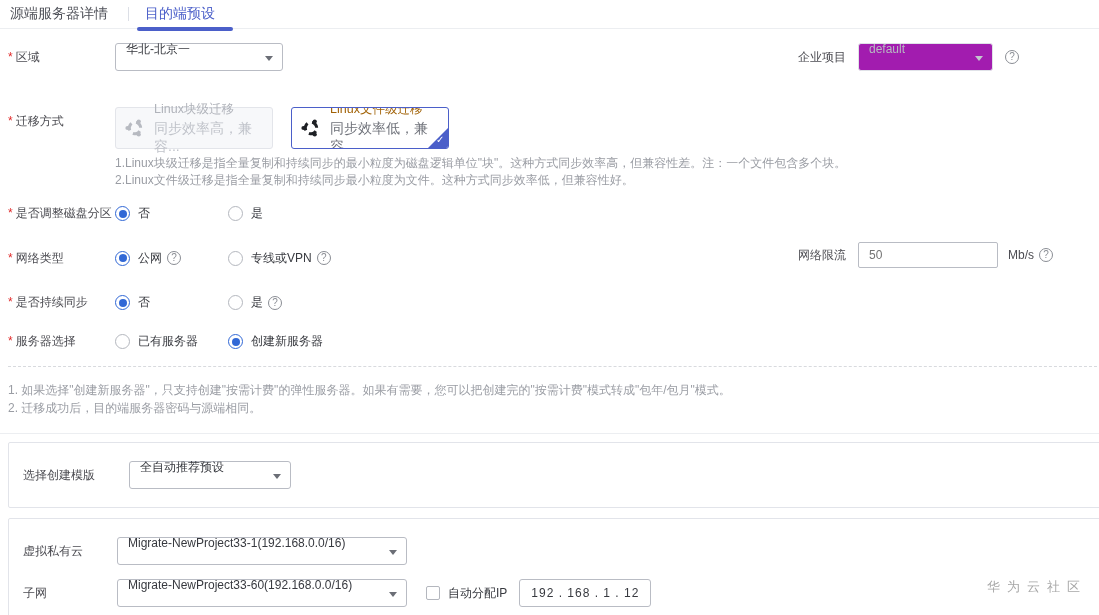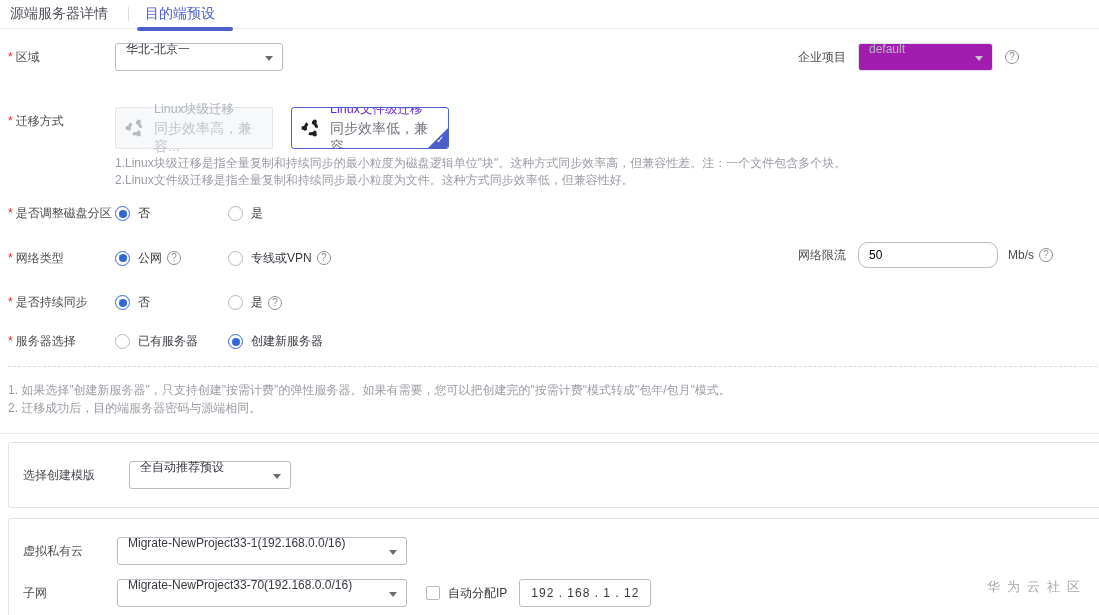--- a/index.html
+++ b/index.html
@@ -42,34 +42,34 @@
   .radio.on::after { content:""; position:absolute; left:2.5px; top:2.5px; width:8px; height:8px; border-radius:50%; background:#3168d6; }
   .opt-label { color:#37393f; }
 
   
   .cards { display:flex; gap:18px; }
   .card { width:158px; height:42px; border:1px solid #e3e5ea; border-radius:3px; background:#f7f8fa;
           display:flex; align-items:center; padding:0 8px; gap:8px; cursor:pointer; position:relative; color:#aeb1b8; }
   .card .c-title { font-size:12.5px; color:#b0b3ba; }
   .card .c-sub { font-size:14px; color:#c0c3ca; margin-top:2px; }
   .card.selected { background:#fff; border:1px solid #4b5fc9; color:#2a2c33; overflow:hidden; }
-  .card.selected .c-title { color:#6d28d9; }
+  .card.selected .c-title { color:#a16207; }
   .card.selected .c-sub { color:#6f727a; }
   .corner-check { position:absolute; right:0; bottom:0; width:0; height:0;
                   border-left:20px solid transparent; border-bottom:20px solid #4b5fc9; }
   .corner-check span { position:absolute; left:-12px; top:6px; color:#fff; font-size:10px; }
   .ubuntu { flex:none; }
 
   .notes { color:#9a9da4; font-size:12px; line-height:17px; margin:6px 0 0 107px; }
   .notes2 { color:#9a9da4; font-size:12px; line-height:18px; }
 
   .dashed-divider { border-top:1px dashed #d8dade; margin:2px 0 14px 0; }
   .thin-line { border-top:1px solid #eceef1; margin:16px 0 8px -8px; }
 
-  input.text { border:1px solid #b9bcc4; border-radius:10px; height:26px; padding:0 10px; font-size:12px; color:#000000; width:140px; font-family:inherit; }
+  input.text { border:1px solid #b9bcc4; border-radius:2px; height:26px; padding:0 10px; font-size:12px; color:#737373; width:140px; font-family:inherit; }
 
   
   .abs-field { position:absolute; top:0; left:790px; display:flex; align-items:center; }
   .abs-field .f-lbl { color:#4c4c52; margin-right:12px; }
 
   
   .panel { border:1px solid #e2e4ea; border-radius:2px; margin-left:0; width:1112px; background:#fff; padding:18px 0 18px 14px; }
   .panel .row:last-child { margin-bottom:0; }
   .panel .lbl { width:94px; padding-top:7px; }
   .panel1 .lbl { width:106px; }
@@ -233,21 +233,21 @@
       <div class="row" style="align-items:center; margin-bottom:14px;">
         <div class="lbl" style="padding-top:0;">虚拟私有云</div>
         <div class="select" style="width:290px;">
           <span>Migrate-NewProject33-1(192.168.0.0/16)</span>
           <span class="caret"></span>
         </div>
       </div>
       <div class="row" style="align-items:center; margin-bottom:14px;">
         <div class="lbl" style="padding-top:0;">子网</div>
         <div class="select" style="width:290px;">
-          <span>Migrate-NewProject33-70(192.168.0.0/16)</span>
+          <span>Migrate-NewProject33-60(192.168.0.0/16)</span>
           <span class="caret"></span>
         </div>
         <div class="radio-opt" style="margin-left:19px;">
           <span class="checkbox" style="margin-right:8px;"></span>
           <span class="opt-label">自动分配IP</span>
         </div>
         <div class="ip-box" style="margin-left:12px;">
           <span>192  .  168  .  1  .  12</span>
         </div>
       </div>

